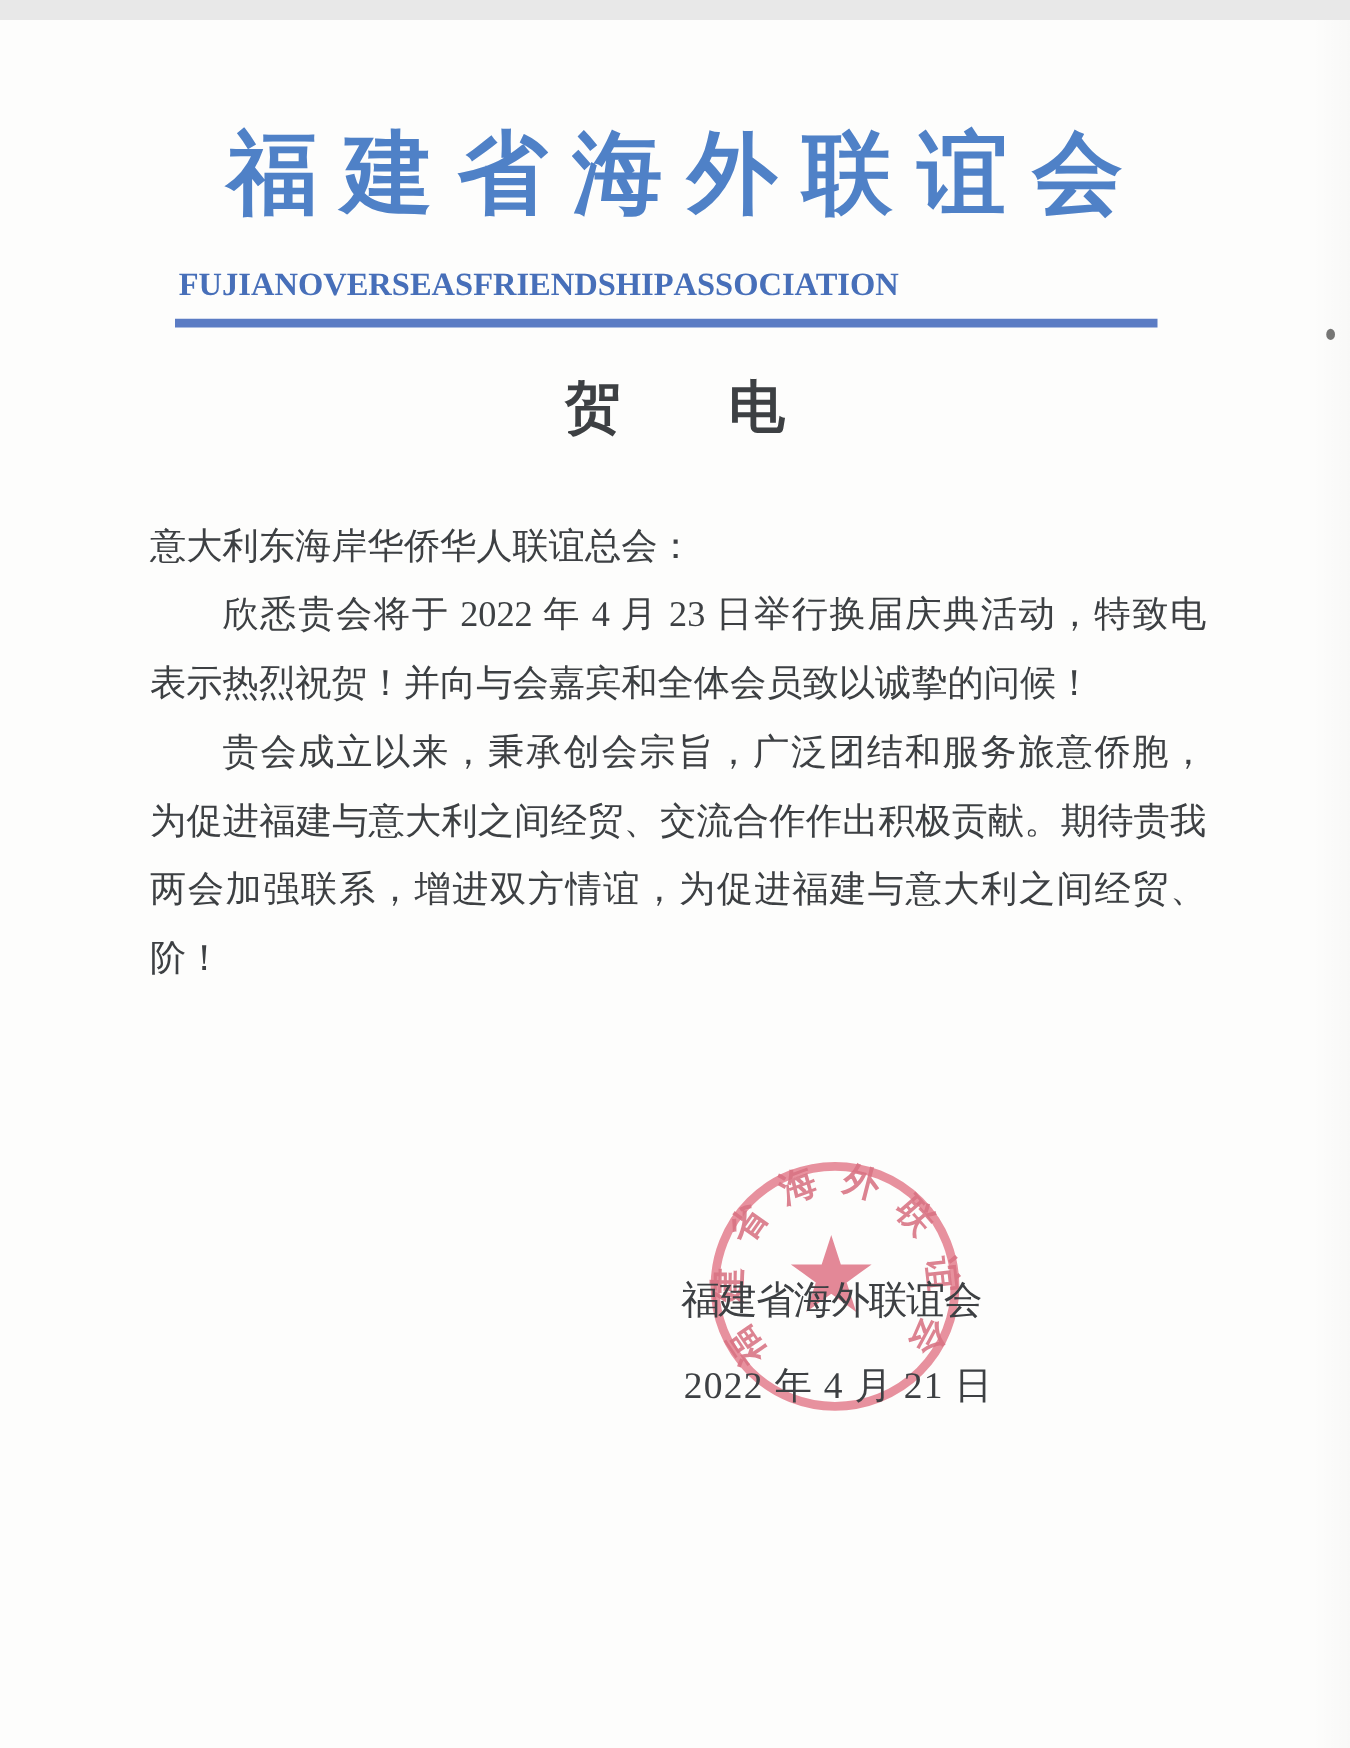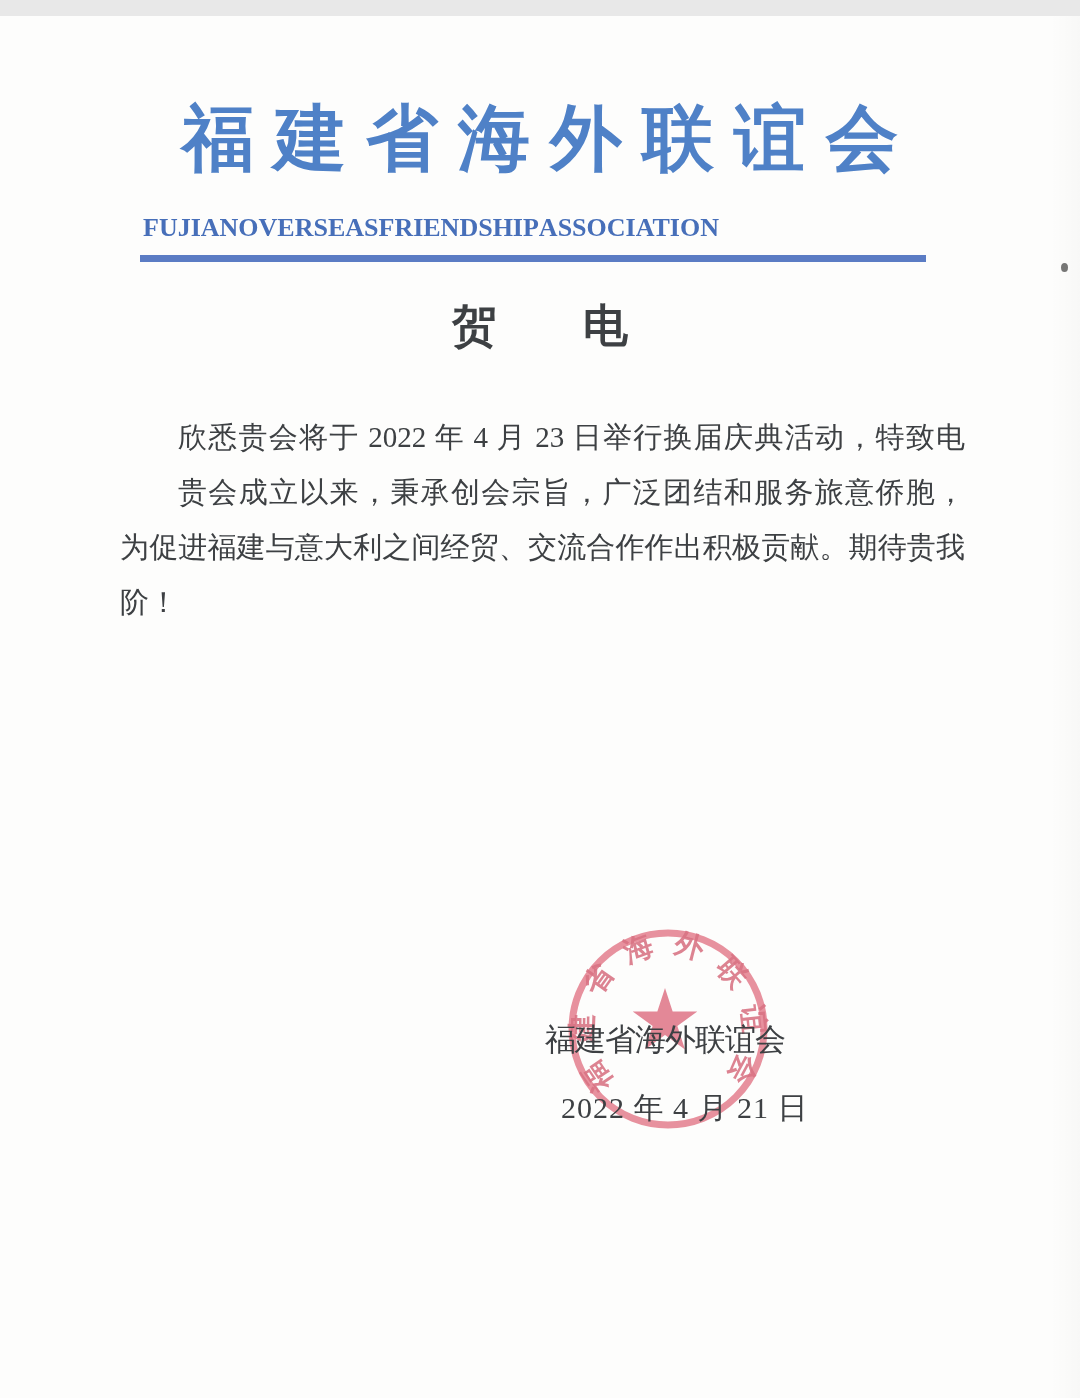--- a/index.html
+++ b/index.html
@@ -60,21 +60,21 @@
   }
   .line.indent{text-indent:58px;}
 
   
   .sig-org{
     position:absolute;top:1003px;left:545px;
     font-size:31px;color:var(--ink,#3d4043);
     z-index:2;letter-spacing:-1px;
   }
   .sig-date{
-    position:absolute;top:1072px;left:561px;
+    position:absolute;top:1072px;left:547px;
     font-size:30px;color:var(--ink,#3d4043);
     z-index:2;letter-spacing:1px;
   }
 
   
   .seal{
     position:absolute;left:563px;top:908px;width:214px;height:214px;
     z-index:1;opacity:0.85;
     filter:blur(0.4px);
   }
@@ -99,23 +99,26 @@
   </div>
 
   <div class="rule"></div>
 
   <div class="doc-title">
     <span>贺</span>
     <span>电</span>
   </div>
 
   <div class="body-text">
+    <div class="line">意大利东海岸华侨华人联谊总会：</div>
     <div class="line j indent">欣悉贵会将于 2022 年 4 月 23 日举行换届庆典活动，特致电</div>
+    <div class="line">表示热烈祝贺！并向与会嘉宾和全体会员致以诚挚的问候！</div>
     <div class="line j indent">贵会成立以来，秉承创会宗旨，广泛团结和服务旅意侨胞，</div>
     <div class="line j">为促进福建与意大利之间经贸、交流合作作出积极贡献。期待贵我</div>
+    <div class="line j">两会加强联系，增进双方情谊，为促进福建与意大利之间经贸、</div>
     <div class="line">阶！</div>
   </div>
 
   <svg class="seal" viewBox="0 0 214 214" xmlns="http://www.w3.org/2000/svg">
     <defs>
       <path id="sealArc" d="M 51.3 158.7 A 76 76 0 1 1 158.7 158.7" fill="none"></path>
     </defs>
     <circle cx="105" cy="105" r="96" fill="none" stroke="#dd5f72" stroke-width="7" opacity="0.8"></circle>
     <polygon points="102,64 122,125.5 69.7,87.5 134.3,87.5 82,125.5" fill="#d8566b" fill-rule="nonzero" opacity="0.82"></polygon>
     <text font-size="29" fill="#d25a6e" opacity="0.88" font-family="Liberation Serif, DejaVu Serif, serif" font-weight="600">

